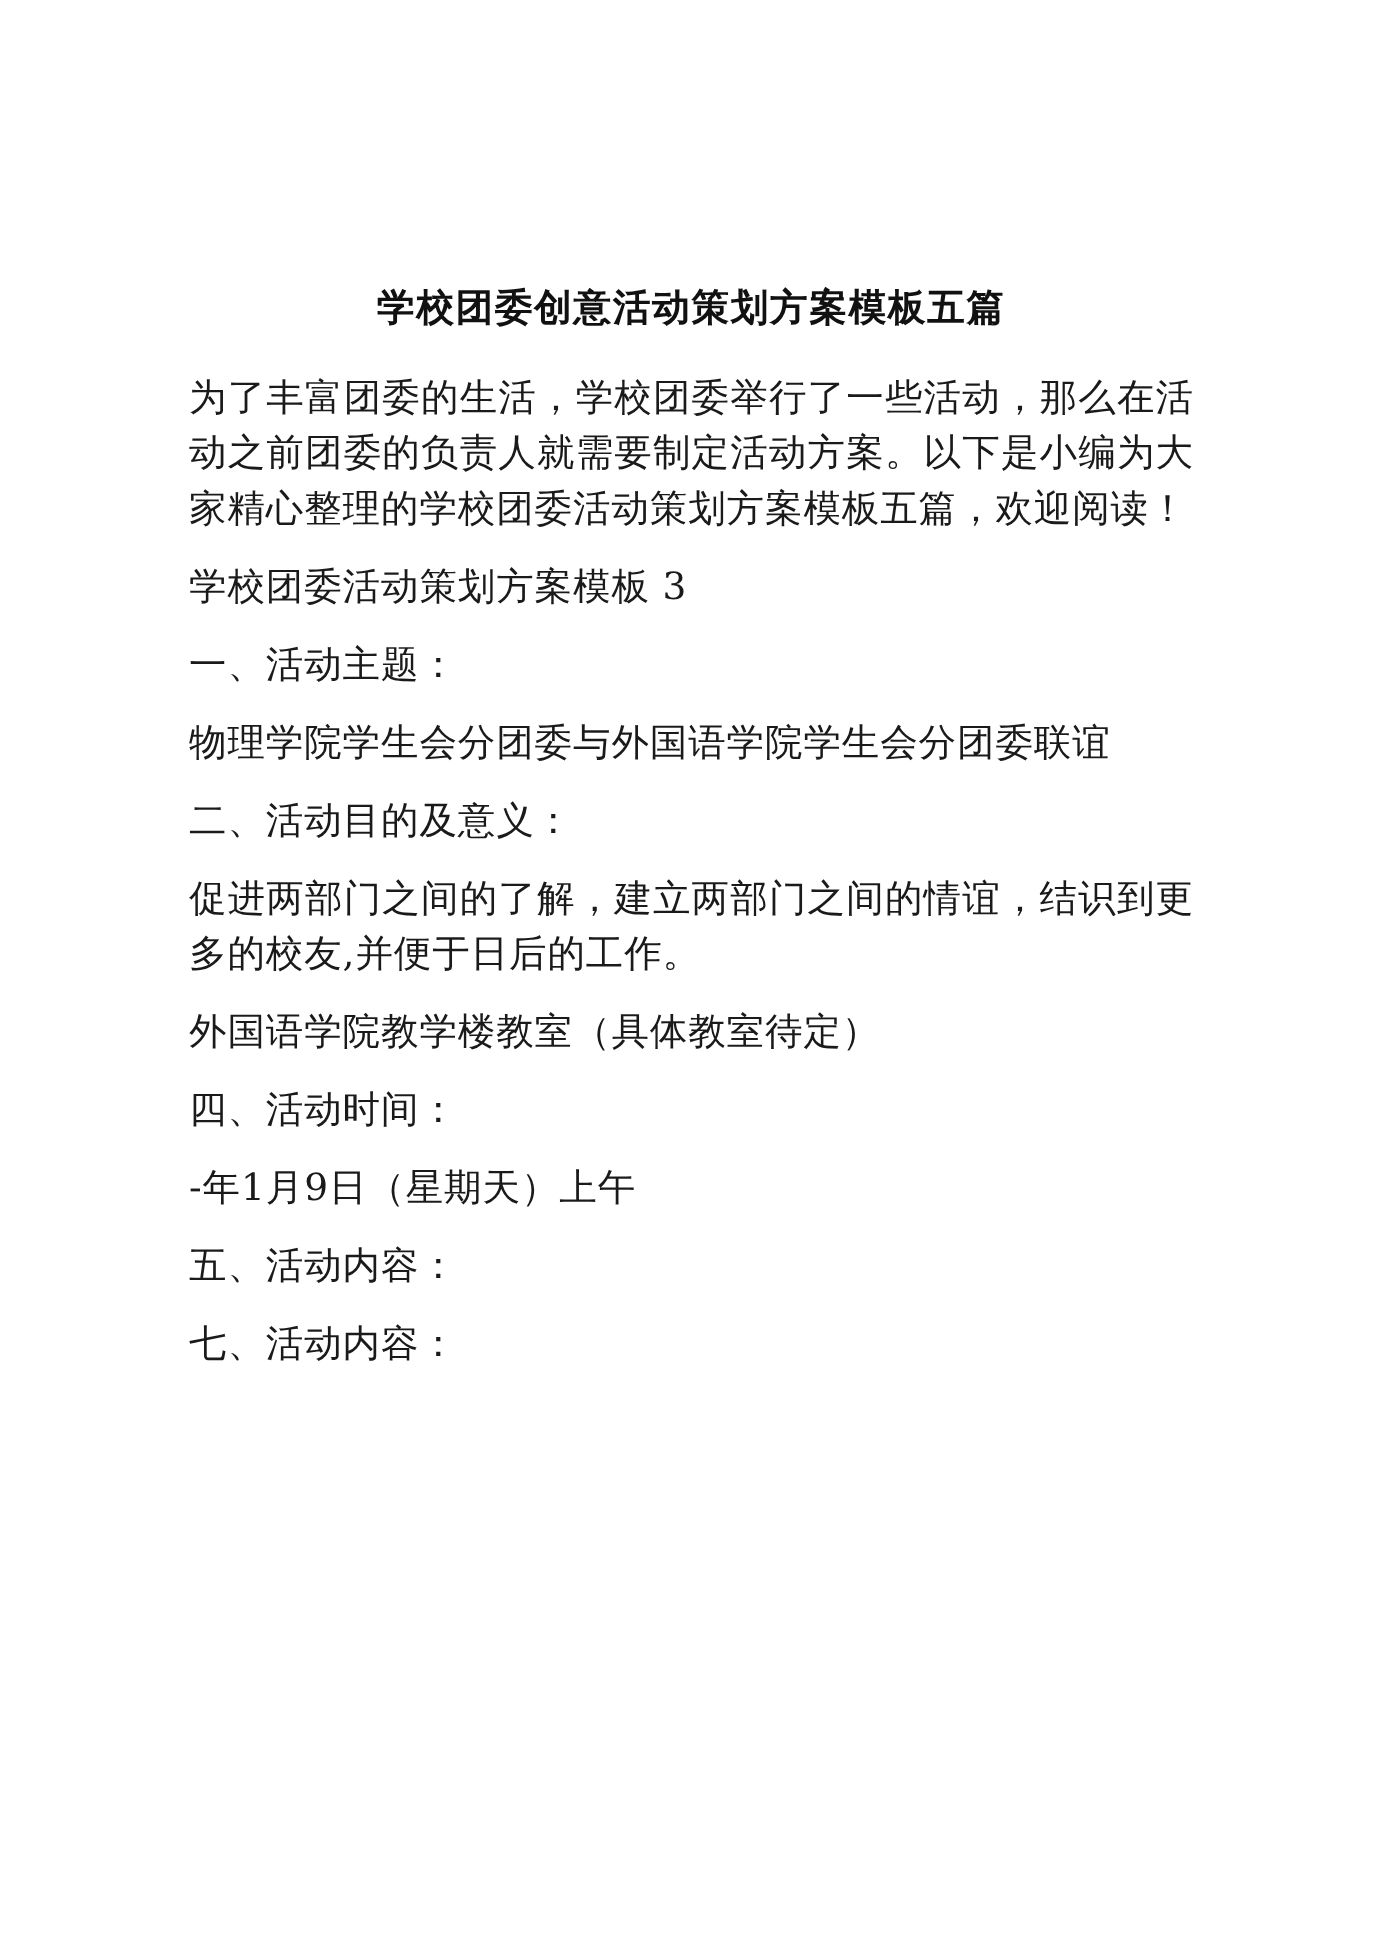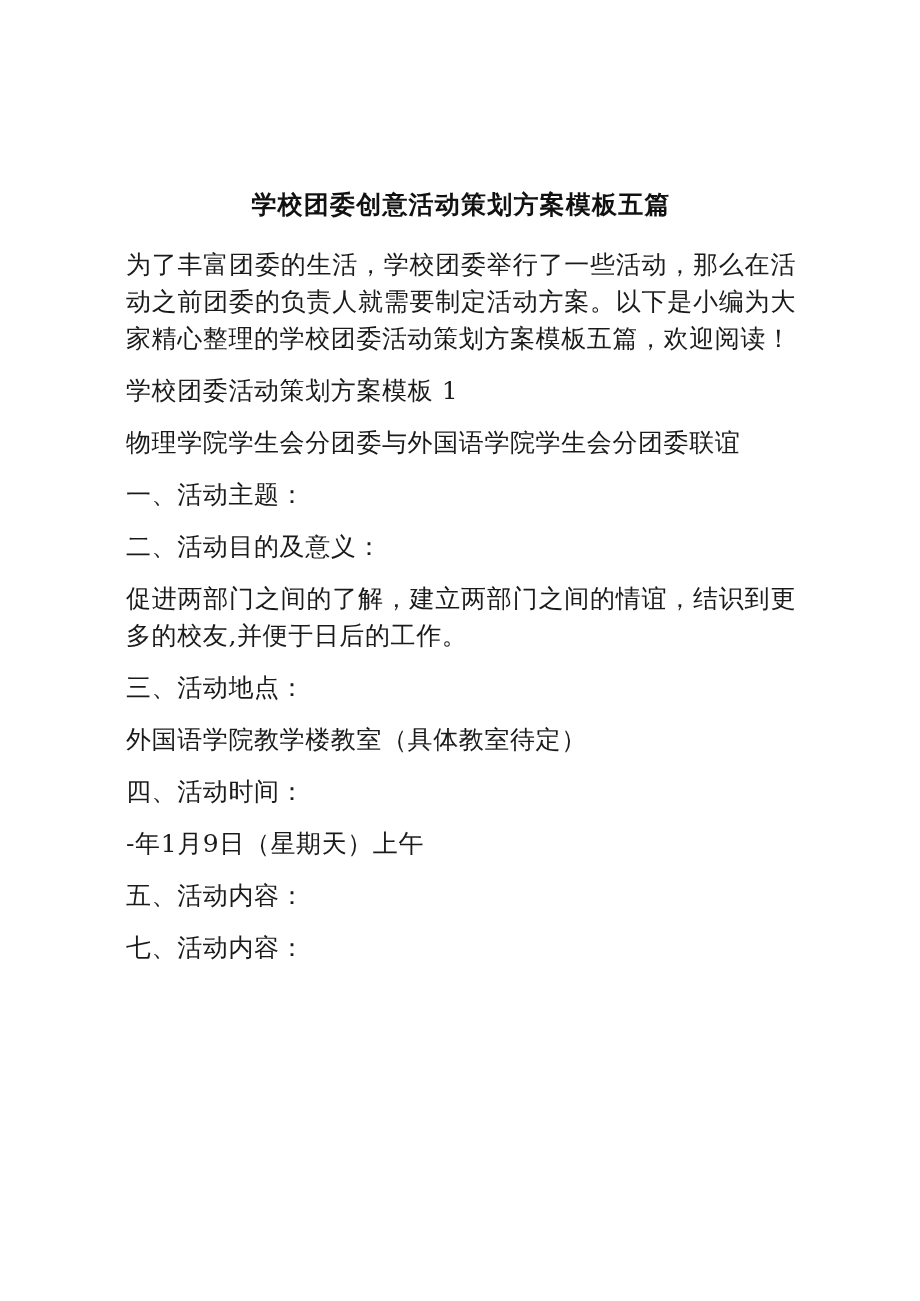--- a/index.html
+++ b/index.html
@@ -62,26 +62,25 @@
   }
 </style>
 </head>
 <body>
 
 <div class="page">
   <div class="content">
     <h1 class="doc-title">学校团委创意活动策划方案模板五篇</h1>
     <div id="blocks">
         <p class="para">为了丰富团委的生活，学校团委举行了一些活动，那么在活动之前团委的负责人就需要制定活动方案。以下是小编为大家精心整理的学校团委活动策划方案模板五篇，欢迎阅读！</p>
-        <p class="para single">学校团委活动策划方案模板 1</p>
+        <p class="para single">学校团委活动策划方案模板 3</p>
+        <p class="para single">一、活动主题：</p>
         <p class="para single">物理学院学生会分团委与外国语学院学生会分团委联谊</p>
-        <p class="para single">一、活动主题：</p>
         <p class="para single">二、活动目的及意义：</p>
         <p class="para">促进两部门之间的了解，建立两部门之间的情谊，结识到更多的校友,并便于日后的工作。</p>
-        <p class="para single">三、活动地点：</p>
         <p class="para single">外国语学院教学楼教室（具体教室待定）</p>
         <p class="para single">四、活动时间：</p>
         <p class="para single">-年1月9日（星期天）上午</p>
         <p class="para single">五、活动内容：</p>
         <p class="para single">七、活动内容：</p>
       </div>
   </div>
 </div>
 
 </body></html>

